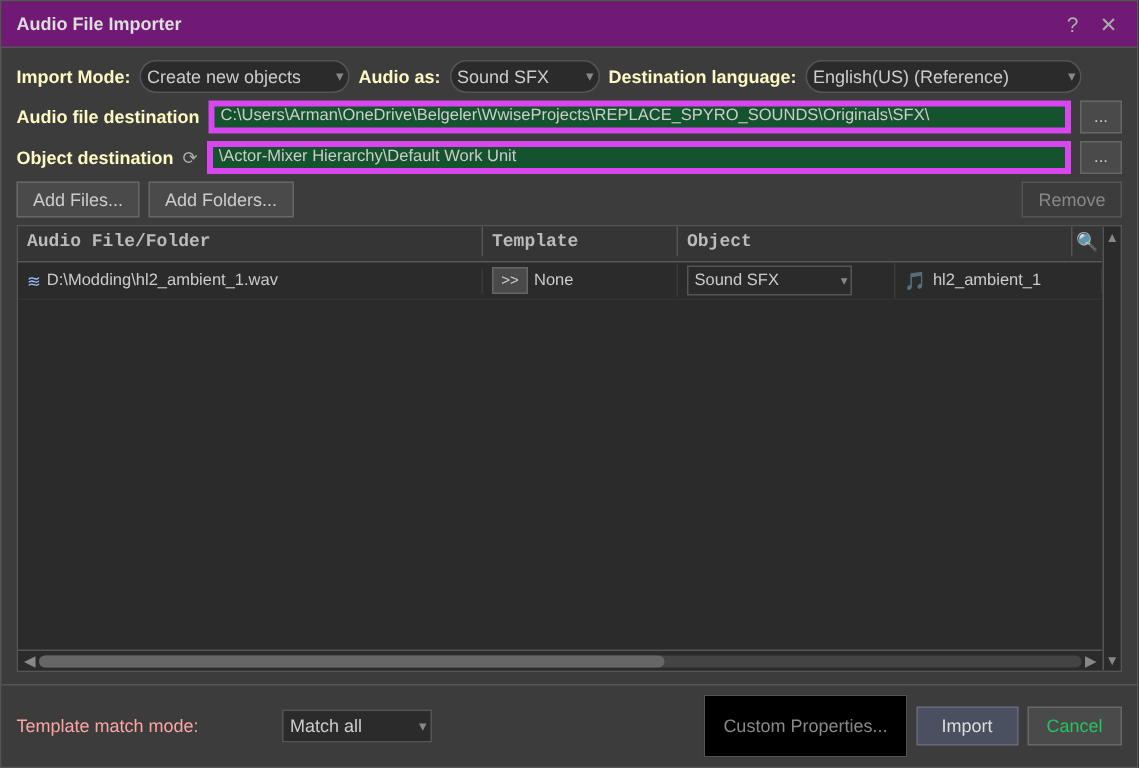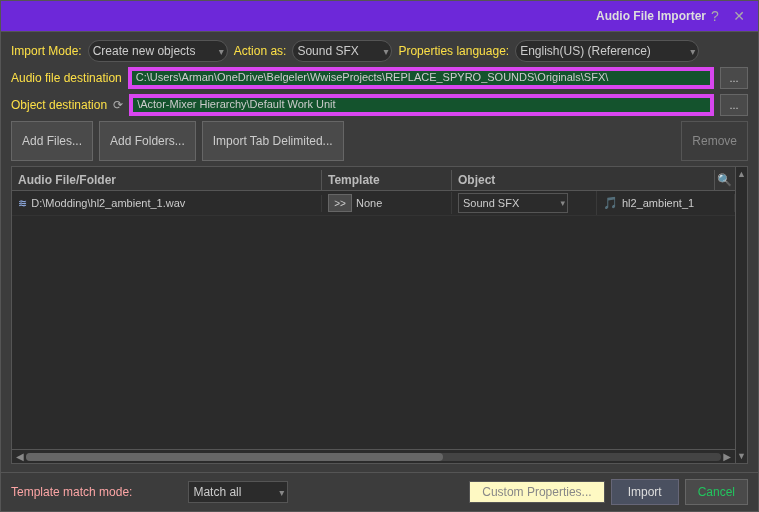--- a/index.html
+++ b/index.html
@@ -16,25 +16,25 @@
     }
     .dialog {
       width: 759px;
       height: 512px;
       background: #3c3c3c;
       border: 1px solid #555;
       display: flex;
       flex-direction: column;
     }
     .title-bar {
-      background: #6d28d9;
+      background: #701a75;
       padding: 6px 10px;
       display: flex;
       align-items: center;
-      justify-content: flex-end;
+      justify-content: space-between;
       border-bottom: 1px solid #555;
       min-height: 30px;
     }
     .title-bar-left {
       display: flex;
       align-items: center;
       gap: 8px;
     }
     .title-text {
       color: #ddd;
@@ -66,23 +66,24 @@
       flex-direction: column;
       gap: 5px;
       overflow: hidden;
     }
     .row {
       display: flex;
       align-items: center;
       gap: 6px;
     }
     .label {
-      color: #fde047;
+      color: #fef9c3;
       white-space: nowrap;
       font-size: 12px;
+      font-weight: bold;
     }
     select, .select-box {
       background: #2b2b2b;
       border: 1px solid #555;
       color: #ccc;
       font-size: 12px;
       height: 22px;
       padding: 0 4px;
       cursor: pointer;
       outline: none;
@@ -140,21 +141,21 @@
     .actions-row {
       display: flex;
       align-items: center;
       gap: 6px;
     }
     .btn {
       background: #4a4a4a;
       border: 1px solid #666;
       color: #ccc;
       font-size: 12px;
-      height: 40px;
+      height: 24px;
       padding: 0 10px;
       cursor: pointer;
       white-space: nowrap;
     }
     .btn-remove {
       margin-left: auto;
       background: #3c3c3c;
       color: #888;
       border-color: #555;
     }
@@ -164,21 +165,22 @@
       background: #2b2b2b;
       overflow: hidden;
       display: flex;
       flex-direction: column;
     }
     .table-header {
       display: flex;
       background: #353535;
       border-bottom: 1px solid #555;
       min-height: 24px;
-      align-items: flex-end;
+      align-items: flex-start;
+      font-family: Liberation Mono, monospace;
     }
     .th {
       padding: 3px 6px;
       color: #bbb;
       font-size: 12px;
       font-weight: 600;
       border-right: 1px solid #555;
       white-space: nowrap;
       overflow: hidden;
     }
@@ -324,25 +326,25 @@
       pointer-events: none;
       font-size: 10px;
     }
     .footer-right {
       margin-left: auto;
       display: flex;
       align-items: center;
       gap: 6px;
     }
     .btn-custom-props {
-      background: #fef9c3;
+      background: #000000;
       border: 1px solid #555;
       color: #888;
       font-size: 12px;
-      height: 22px;
+      height: 42px;
       padding: 0 12px;
       cursor: pointer;
     }
     .btn-import {
       background: #4a5060;
       border: 1px solid #667;
       color: #ddd;
       font-size: 12px;
       height: 26px;
       padding: 0 16px;
@@ -402,27 +404,27 @@
 
   <div class="content">
 
     <div class="row">
       <span class="label">Import Mode:</span>
       <div class="select-wrapper">
         <select class="import-mode-select">
           <option>Create new objects</option>
         </select>
       </div>
-      <span class="label">Action as:</span>
+      <span class="label">Audio as:</span>
       <div class="select-wrapper">
         <select class="import-as-select">
           <option>Sound SFX</option>
         </select>
       </div>
-      <span class="label">Properties language:</span>
+      <span class="label">Destination language:</span>
       <div class="select-wrapper">
         <select class="dest-lang-select">
           <option>English(US) (Reference)</option>
         </select>
       </div>
     </div>
 
     <div class="row">
       <span class="label">Audio file destination</span>
       <div class="dest-path">C:\Users\Arman\OneDrive\Belgeler\WwiseProjects\REPLACE_SPYRO_SOUNDS\Originals\SFX\</div>
@@ -432,21 +434,20 @@
     <div class="row">
       <span class="label">Object destination</span>
       <span class="obj-dest-icon">⟳</span>
       <div class="dest-path">\Actor-Mixer Hierarchy\Default Work Unit</div>
       <button class="btn-dots">...</button>
     </div>
 
     <div class="actions-row">
       <button class="btn">Add Files...</button>
       <button class="btn">Add Folders...</button>
-      <button class="btn">Import Tab Delimited...</button>
       <button class="btn btn-remove">Remove</button>
     </div>
 
     <div class="table-container">
       <div class="table-with-scroll">
         <div class="table-main">
 
           <div class="table-header">
             <div class="th th-audio">Audio File/Folder</div>
             <div class="th th-template">Template</div>

